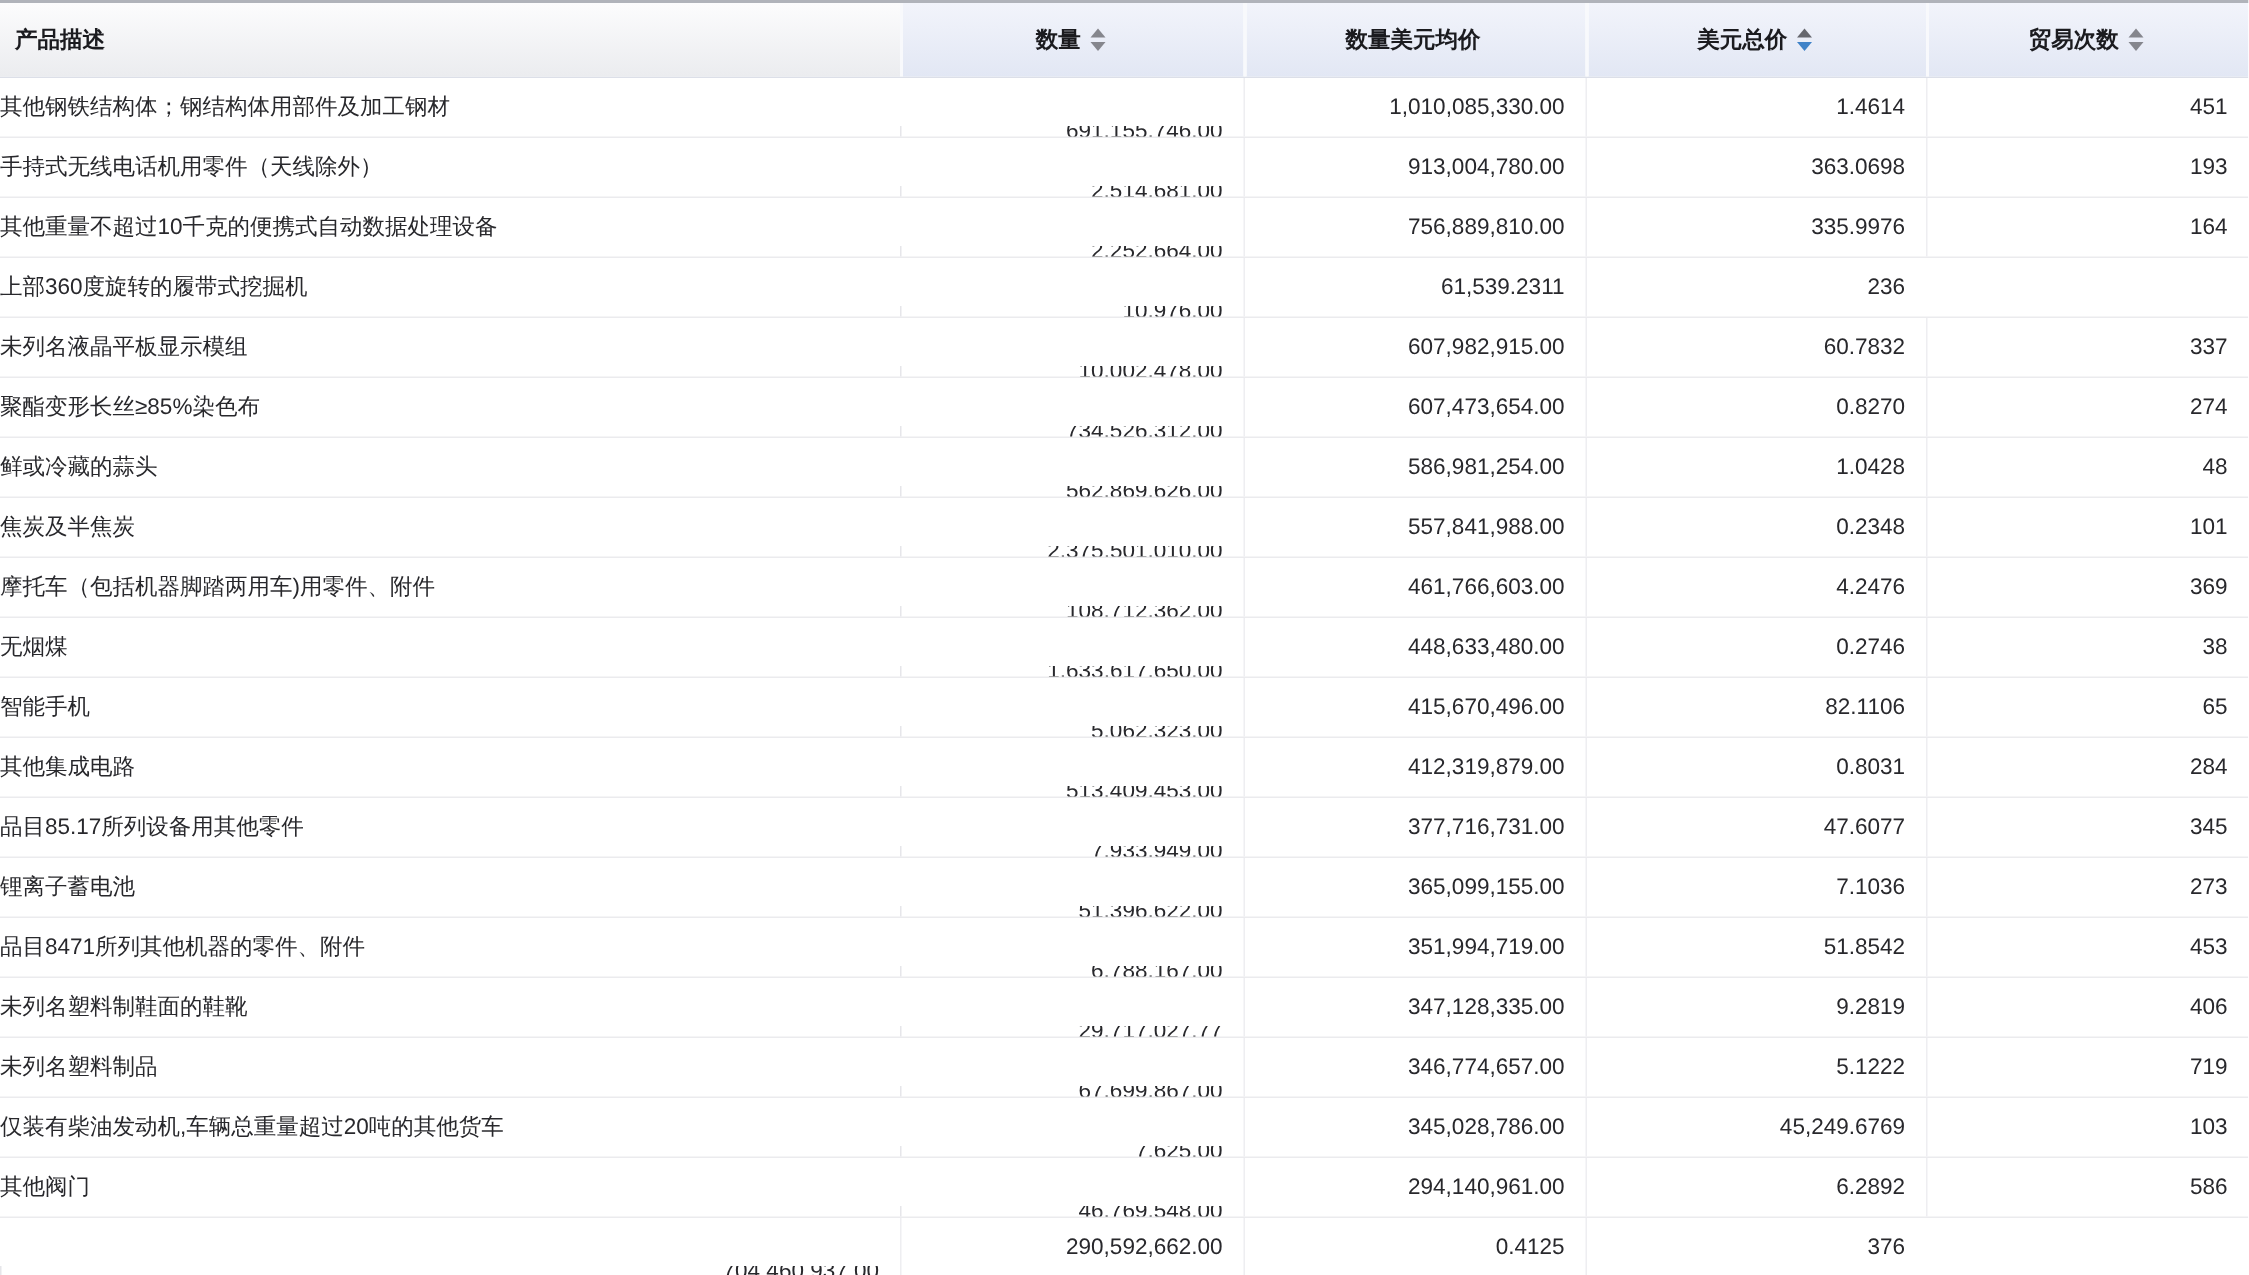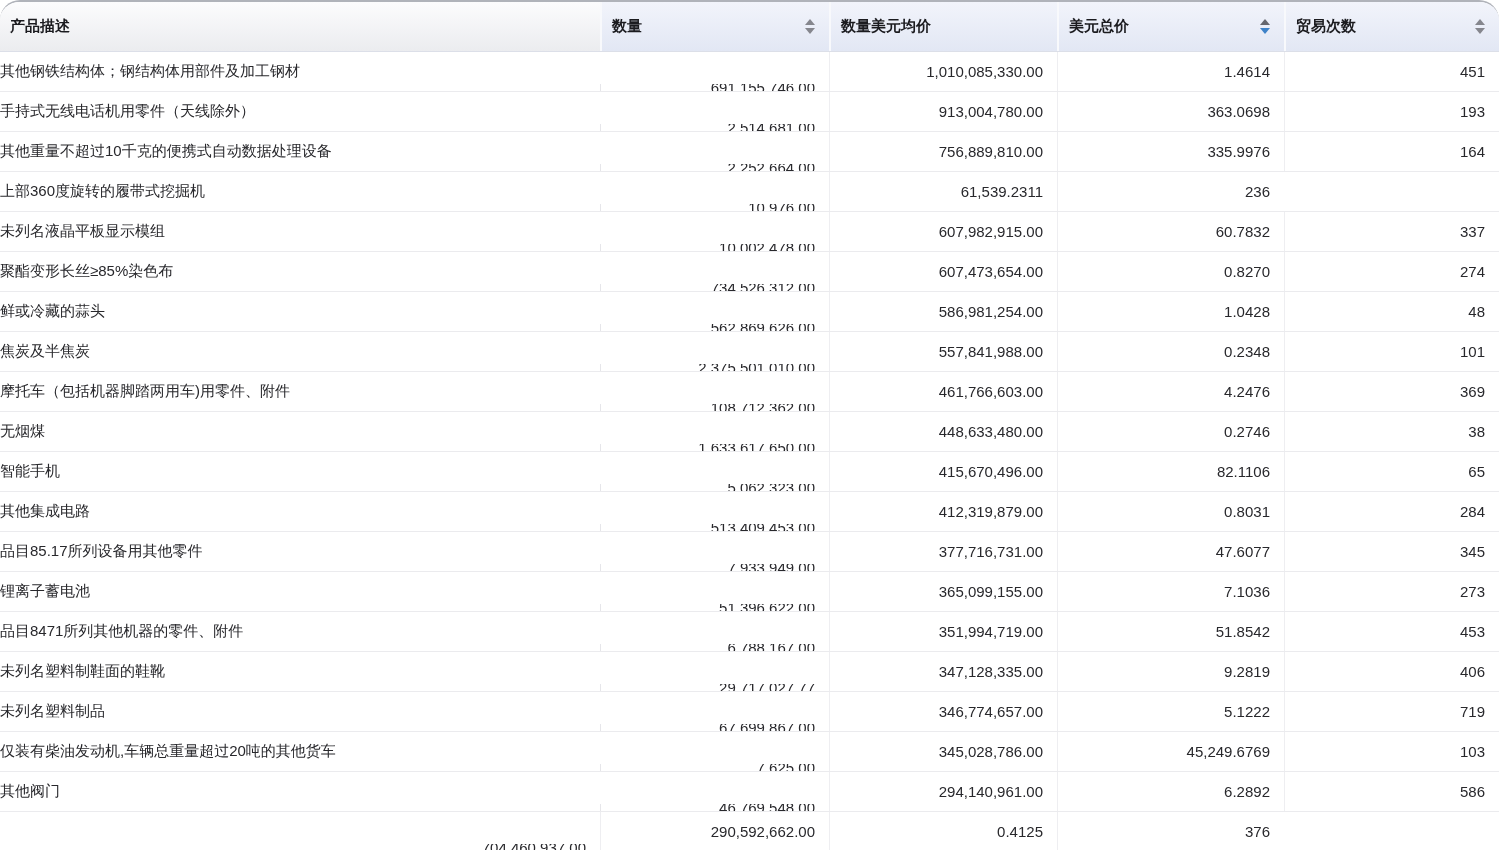--- a/index.html
+++ b/index.html
@@ -8,21 +8,20 @@
     font-family: "Liberation Sans", "DejaVu Sans", sans-serif;
     color: #28282c;
     width: 1499px;
   }
   .table {
     width: 1499px;
     height: 850px;
     border-top: 2px solid #b0b3ba;
     overflow: hidden;
     background: #fff;
-    border-radius: 20px;
   }
   .thead {
     display: grid;
     grid-template-columns: 600px 229px 228px 227px 215px;
     height: 50px;
     border-bottom: 1px solid #dcdfe8;
   }
   .th {
     display: flex;
     align-items: center;
@@ -30,21 +29,21 @@
     font-size: 15px;
     color: #1b1b1f;
     background: linear-gradient(180deg, #f2f4fb 0%, #e2e7f4 100%);
     padding: 0 14px 0 10px;
   }
   .th.th-desc {
     background: linear-gradient(180deg, #fcfcfd 0%, #ebecef 100%);
     justify-content: flex-start;
   }
   .th.th-num {
-    justify-content: space-between;
+    justify-content: center;
     border-left: 2px solid #f8f9fc;
   }
   .sort {
     display: inline-flex;
     flex-direction: column;
     margin-left: 6px;
     gap: 3px;
   }
   .tri-up {
     width: 0; height: 0;

